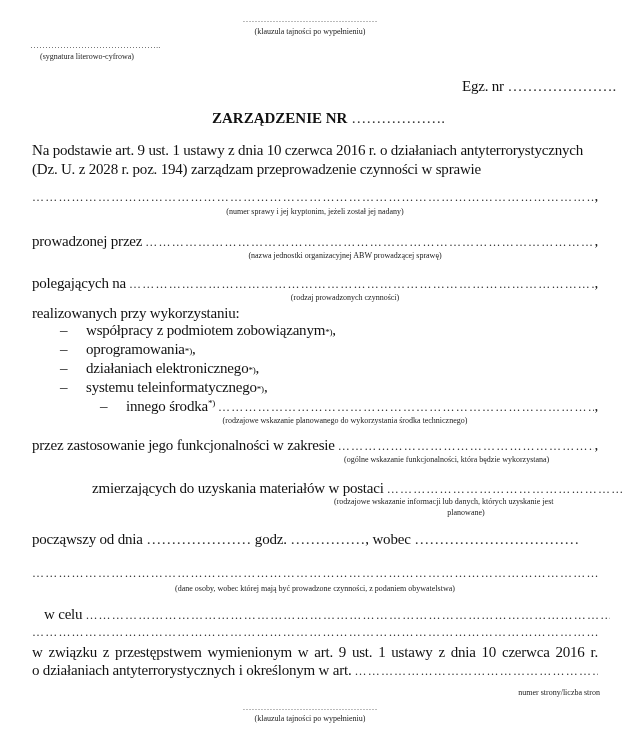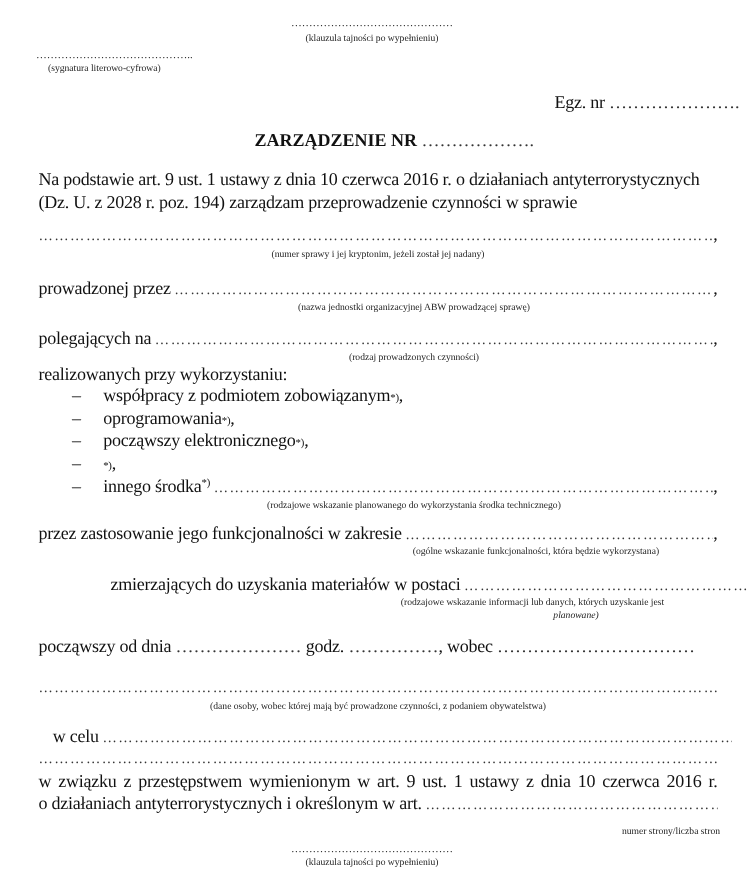--- a/index.html
+++ b/index.html
@@ -81,54 +81,55 @@
       <span>,</span>
   </div>
   <div class="bullet">
     <span class="dash">–</span>
     <span>oprogramowania</span>
       <sup>*)</sup>
       <span>,</span>
   </div>
   <div class="bullet">
     <span class="dash">–</span>
-    <span>począwszy elektronicznego</span>
+    <span>działaniach elektronicznego</span>
       <sup>*)</sup>
       <span>,</span>
   </div>
   <div class="bullet">
     <span class="dash">–</span>
+    <span>systemu teleinformatycznego</span>
       <sup>*)</sup>
       <span>,</span>
   </div>
 </div>
 
 <div class="fill-line" style="left:60px; top:398px; width:538px;">
-  <span class="lead" style="display:inline-block;">
+  <span class="lead" style="display:inline-block;margin-left:40px;">
     <span style="display:inline-block; width:26px;">–</span><span>innego środka</span><sup>*)</sup>
   </span>
   <span class="leader">……………………………………………………………………………………………………………………………………………………………………</span>
   <span class="tail">,</span>
 </div>
 <div class="abs small center" style="left:120px; top:416px; width:450px;">(rodzajowe wskazanie planowanego do wykorzystania środka technicznego)</div>
 
 <div class="fill-line" style="left:32px; top:437px; width:566px;">
   <span class="lead">przez zastosowanie jego funkcjonalności w zakresie</span>
   <span class="leader">……………………………………………………………………………………………………………………………………………………………………</span>
   <span class="tail">,</span>
 </div>
 <div class="abs small" style="left:344px; top:455px;">(ogólne wskazanie funkcjonalności, która będzie wykorzystana)</div>
 
 <div class="fill-line" style="left:44px; top:480px; width:566px;margin-left:48px;">
   <span class="lead">zmierzających do uzyskania materiałów w postaci</span>
   <span class="leader">……………………………………………………………………………………………………………………………………………………………………</span>
   <span class="tail">,</span>
 </div>
 <div class="abs small" style="left:334px; top:497px;">(rodzajowe wskazanie informacji lub danych, których uzyskanie jest</div>
-<div class="abs small center" style="left:348px; top:508px; width:264px;font-style:italic;">planowane)</div>
+<div class="abs small center" style="left:334px; top:508px; width:264px;">planowane)</div>
 
 <div class="abs body-text" style="left:32px; top:531px;">
   <span>począwszy od dnia</span>
   <span class="dots">…………………</span>
   <span>godz.</span>
   <span class="dots">……………</span><span>,</span>
   <span>wobec</span>
   <span class="dots">……………………………</span>
 </div>
 

